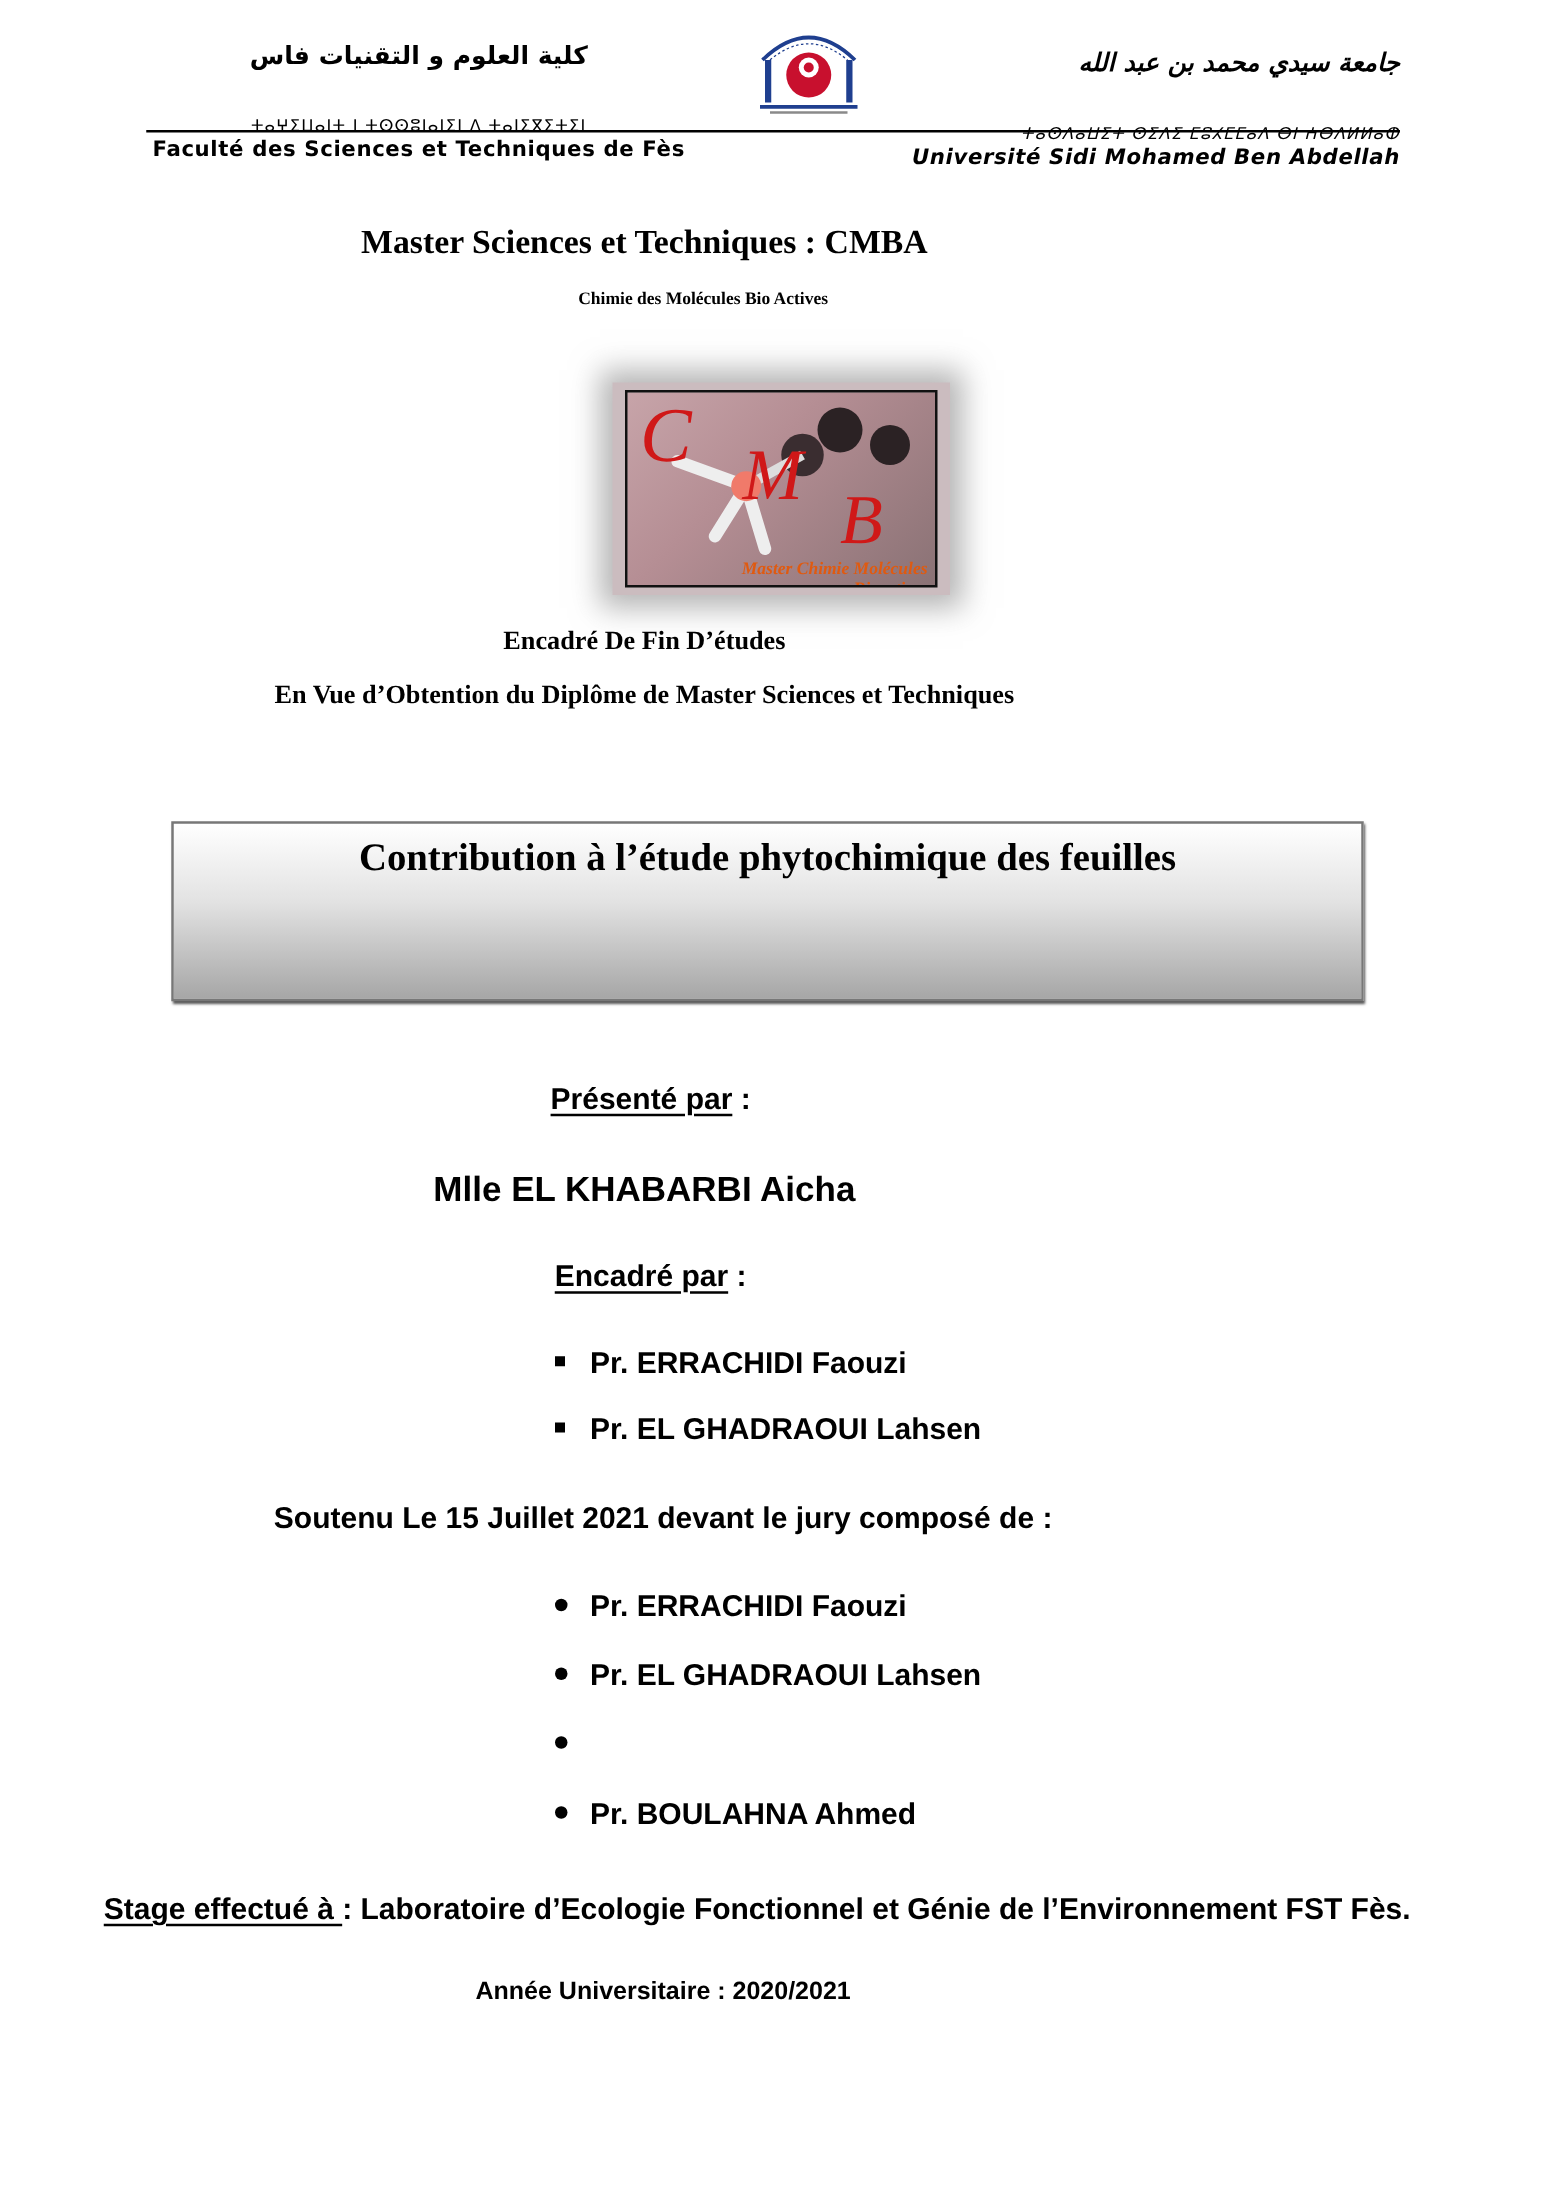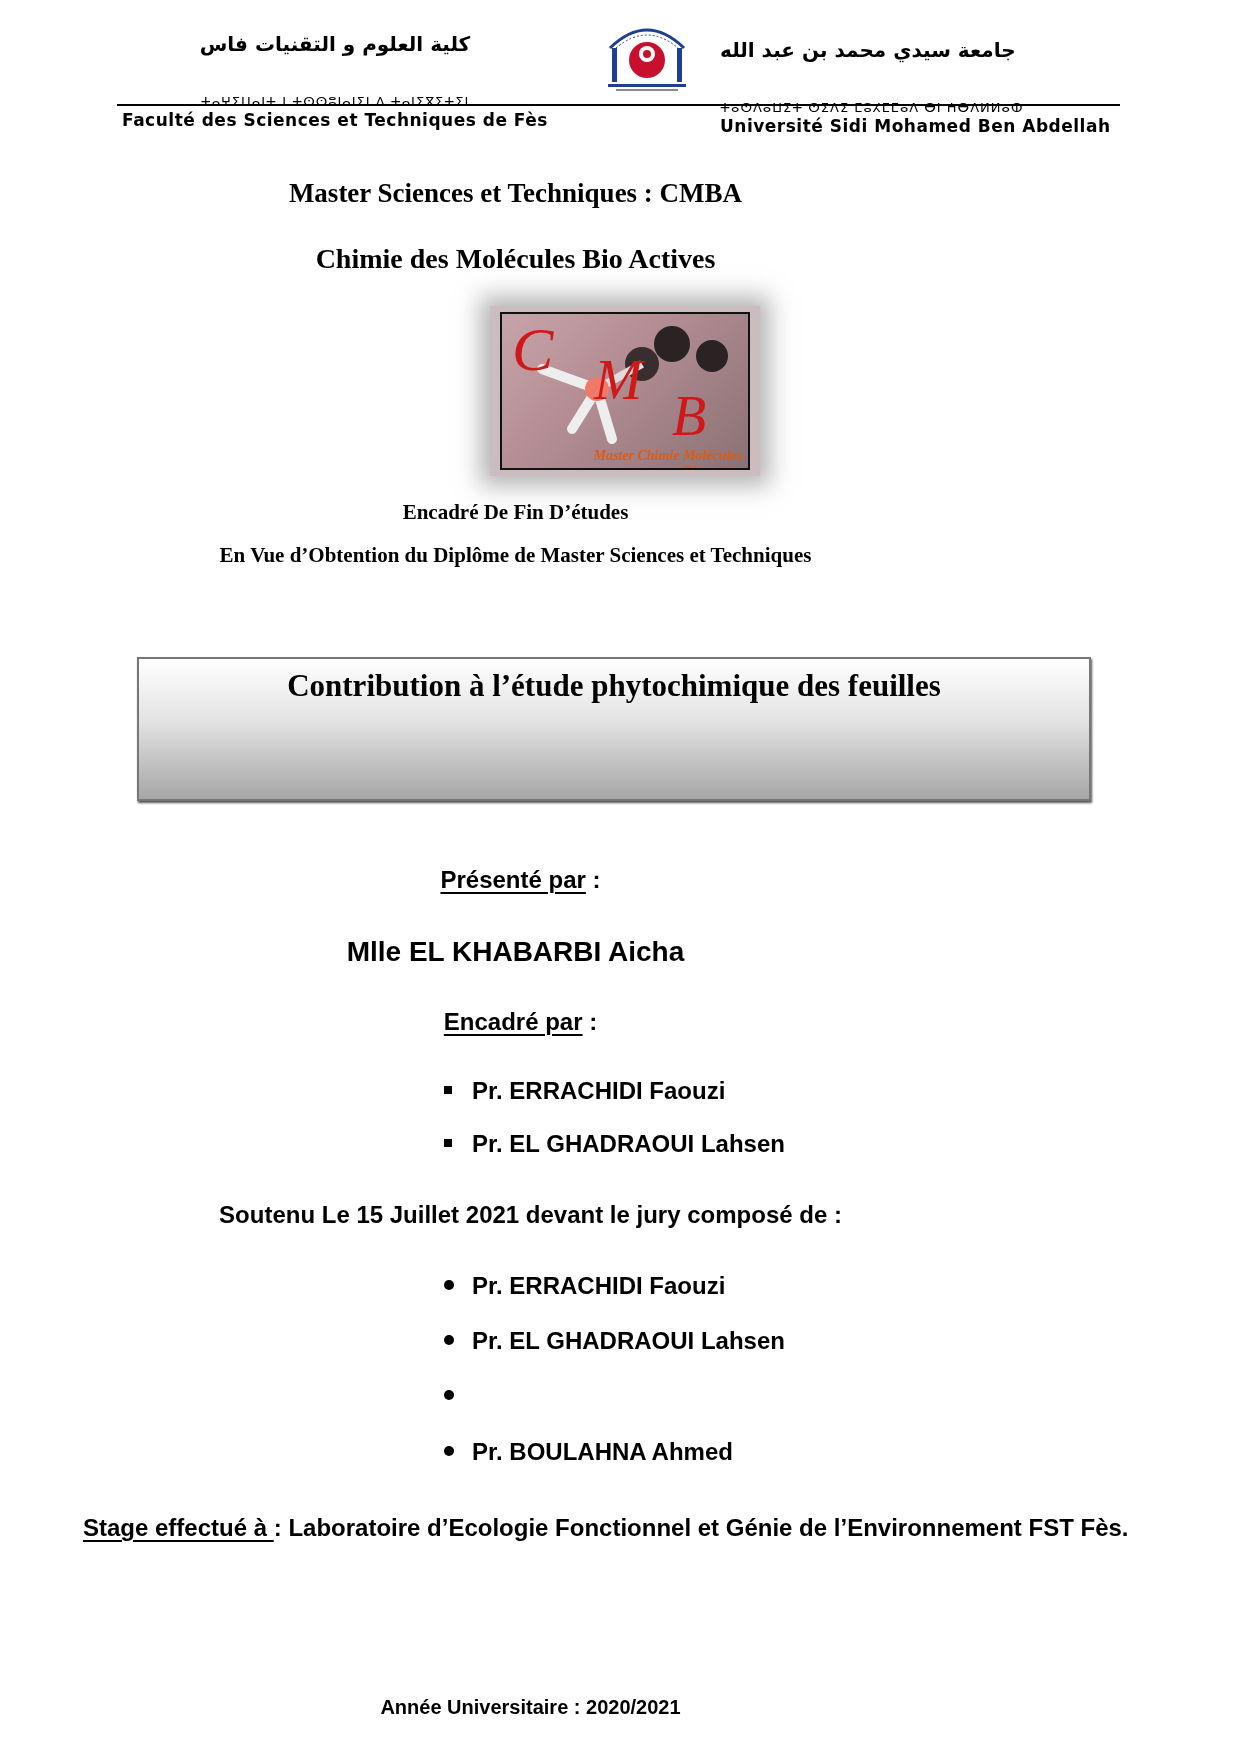--- a/index.html
+++ b/index.html
@@ -2,21 +2,21 @@
 <html><head>
 <meta charset="utf-8">
 <style>
   html,body{margin:0;padding:0;background:#fff;}
   body{width:1241px;height:1754px;position:relative;overflow:hidden;font-family:"Liberation Sans",sans-serif;color:#000;}
   .abs{position:absolute;}
   .serif{font-family:"Liberation Serif",serif;font-weight:bold;}
   .sans{font-family:"Liberation Sans",sans-serif;font-weight:bold;}
   .center{left:0;width:1031px;text-align:center;}
   .hdr-left{left:100px;top:32px;width:470px;text-align:center;}
-  .hdr-right{left:720px;top:38px;width:400px;text-align:left;}
+  .hdr-right{left:720px;top:38px;width:400px;text-align:right;font-style:italic;}
   .arabic{font-size:20px;font-weight:bold;font-family:"DejaVu Sans",sans-serif;line-height:24px;}
   .tifinagh{font-size:13px;font-family:"DejaVu Sans",sans-serif;letter-spacing:1px;line-height:16px;margin-top:38px;}
   .latin{font-size:17px;font-weight:bold;font-family:"DejaVu Sans",sans-serif;line-height:20px;letter-spacing:0.5px;}
   .hr{left:117px;top:104px;width:1003px;height:2px;background:#000;}
   .emblem{left:602px;top:18px;width:90px;height:76px;}
   .logo-wrap{left:490px;top:306px;width:270px;height:170px;box-shadow:0 0 22px 10px rgba(120,120,120,0.55);background:#cbbcbf;}
   .logo{position:absolute;left:10px;top:6px;width:246px;height:154px;border:2px solid #111;background:linear-gradient(135deg,#c7a4a9 0%,#b58e94 40%,#8a7275 100%);overflow:hidden;}
   .title-box{left:137px;top:657px;width:950px;height:140px;border:2px solid #777;background:linear-gradient(#ffffff 0%,#e2e2e2 45%,#a6a6a6 100%);box-shadow:1px 2px 2px #555;}
   .title-line{position:absolute;left:0;width:100%;text-align:center;font-family:"Liberation Serif",serif;font-weight:bold;font-size:31px;}
   .u{text-decoration:underline;text-decoration-thickness:2px;text-underline-offset:4px;}
@@ -50,21 +50,21 @@
 
 <div class="abs hdr-right">
   <div class="arabic" dir="rtl">جامعة سيدي محمد بن عبد الله</div>
   <div class="tifinagh">ⵜⴰⵙⴷⴰⵡⵉⵜ ⵙⵉⴷⵉ ⵎⵓⵃⵎⵎⴰⴷ ⴱⵏ ⵄⴱⴷⵍⵍⴰⵀ</div>
   <div class="latin">Université Sidi Mohamed Ben Abdellah</div>
 </div>
 
 <div class="abs hr"></div>
 
 <div class="abs center serif" style="top:178px;font-size:27px;">Master Sciences et Techniques : CMBA</div>
-<div class="abs center serif" style="top:243px;font-size:28px;">Chimie des Molécules Bio Actives</div>
+<div class="abs center serif" style="top:232px;font-size:14px;padding-left:47px;">Chimie des Molécules Bio Actives</div>
 
 <div class="abs logo-wrap">
   <div class="logo">
     <svg width="246" height="154" viewBox="0 0 246 154" style="position:absolute;left:0;top:0;">
       <circle cx="170" cy="30" r="18" fill="#2b2224"></circle>
       <circle cx="210" cy="42" r="16" fill="#2b2224"></circle>
       <circle cx="140" cy="50" r="17" fill="#3a2d30"></circle>
       <line x1="40" y1="55" x2="95" y2="75" stroke="#eee" stroke-width="10" stroke-linecap="round"></line>
       <line x1="95" y1="75" x2="70" y2="115" stroke="#eee" stroke-width="10" stroke-linecap="round"></line>
       <line x1="95" y1="75" x2="110" y2="125" stroke="#eee" stroke-width="10" stroke-linecap="round"></line>
@@ -105,13 +105,13 @@
   <div class="item" style="top:0;"><span class="bullet-dot"></span><span>Pr. ERRACHIDI Faouzi</span></div>
   <div class="item" style="top:55px;"><span class="bullet-dot"></span><span>Pr. EL GHADRAOUI Lahsen</span></div>
   <div class="item" style="top:110px;"><span class="bullet-dot"></span></div>
   <div class="item" style="top:166px;"><span class="bullet-dot"></span><span>Pr. BOULAHNA Ahmed</span></div>
 </div>
 
 <div class="abs sans" style="left:83px;top:1514px;font-size:24px;white-space:nowrap;">
   <span class="u">Stage effectué à </span><span>: Laboratoire d’Ecologie Fonctionnel et Génie de l’Environnement FST Fès.</span>
 </div>
 
-<div class="abs center sans" style="top:1696px;font-size:20px;padding-left:30px;box-sizing:border-box;">Année Universitaire : 2020/2021</div>
+<div class="abs center sans" style="top:1582px;font-size:20px;padding-left:30px;box-sizing:border-box;">Année Universitaire : 2020/2021</div>
 
 </body></html>

